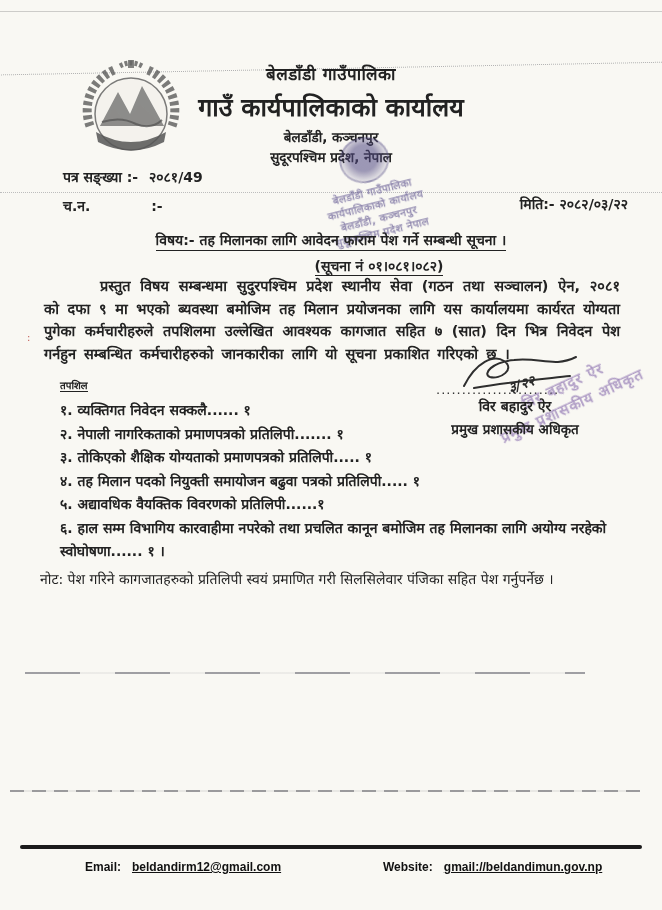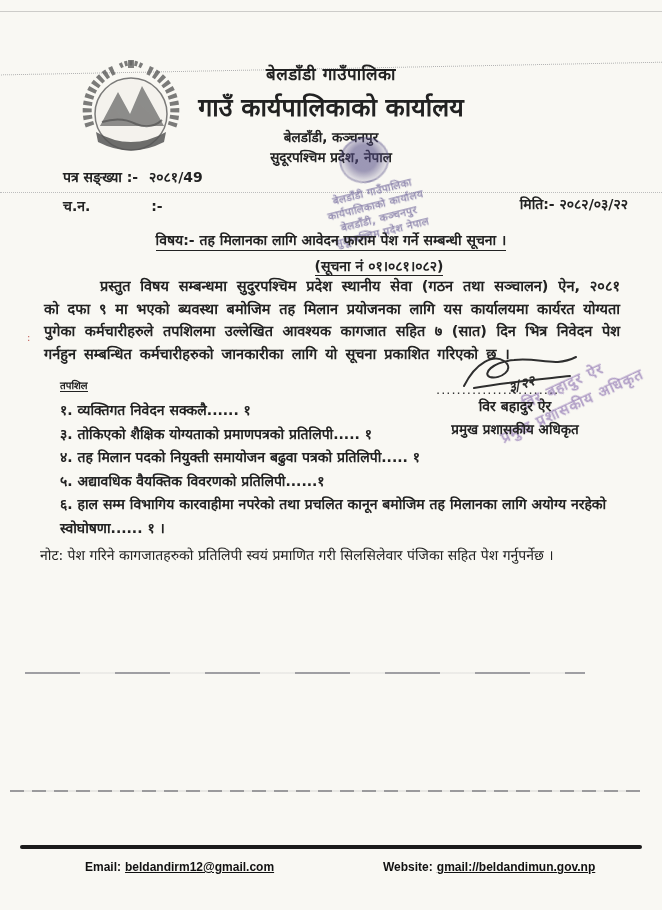--- a/index.html
+++ b/index.html
@@ -69,21 +69,21 @@
   .name-stamp{
     position:absolute;left:30px;top:22px;width:215px;text-align:center;
     transform:rotate(-25deg);color:rgba(128,98,168,.6);filter:blur(.3px);pointer-events:none;
   }
   .name-stamp div{font-size:15px;font-weight:bold;line-height:22px;letter-spacing:1px;white-space:nowrap;}
   
   .footer-rule{position:absolute;left:20px;top:845px;width:622px;height:4px;background:#1b1b1b;border-radius:2px;}
   .footer{position:absolute;left:0;top:860px;width:662px;font-family:"Liberation Sans",sans-serif;font-size:12px;font-weight:bold;color:#111;}
   .f-email{position:absolute;left:85px;top:0;}
   .f-web{position:absolute;left:383px;top:0;}
-  .f-link{text-decoration:underline;margin-left:4px;color:#111;}
+  .f-link{text-decoration:underline;margin-left:11px;color:#111;}
 </style>
 </head>
 <body>
 
 <div class="page">
 
   <div class="scanline line-top"></div>
   <div class="scanline line-diag"></div>
   <div class="scanline line-ref"></div>
   <div class="scanline line-mid1"></div>
@@ -141,20 +141,21 @@
     <span>(सूचना नं ०१।०८१।०८२)</span>
   </div>
 
   <div class="content">
     <p class="body-par">प्रस्तुत विषय सम्बन्धमा सुदुरपश्चिम प्रदेश स्थानीय सेवा (गठन तथा सञ्चालन) ऐन, २०८१ को दफा ९ मा भएको ब्यवस्था बमोजिम तह मिलान प्रयोजनका लागि यस कार्यालयमा कार्यरत योग्यता पुगेका कर्मचारीहरुले तपशिलमा उल्लेखित आवश्यक कागजात सहित ७ (सात) दिन भित्र निवेदन पेश गर्नहुन सम्बन्धित कर्मचारीहरुको जानकारीका लागि यो सूचना प्रकाशित गरिएको छ ।</p>
     <div class="list-head">
       <span>तपशिल</span>
     </div>
     <div class="checklist">
       <div class="chk-item">१. व्यक्तिगत निवेदन सक्कलै...... १</div>
+      <div class="chk-item">२. नेपाली नागरिकताको प्रमाणपत्रको प्रतिलिपी....... १</div>
       <div class="chk-item">३. तोकिएको शैक्षिक योग्यताको प्रमाणपत्रको प्रतिलिपी..... १</div>
       <div class="chk-item">४. तह मिलान पदको नियुक्ती समायोजन बढुवा पत्रको प्रतिलिपी..... १</div>
       <div class="chk-item">५. अद्यावधिक वैयक्तिक विवरणको प्रतिलिपी......१</div>
       <div class="chk-item">६. हाल सम्म विभागिय कारवाहीमा नपरेको तथा प्रचलित कानून बमोजिम तह मिलानका लागि अयोग्य नरहेको स्वोघोषणा......  १ ।</div>
     </div>
     <p class="note-par">नोट: पेश गरिने कागजातहरुको प्रतिलिपी स्वयं प्रमाणित गरी सिलसिलेवार पंजिका सहित पेश गर्नुपर्नेछ ।</p>
   </div>
 
   <div class="sig-block">
     <svg class="sig-svg" viewBox="0 0 135 40">

